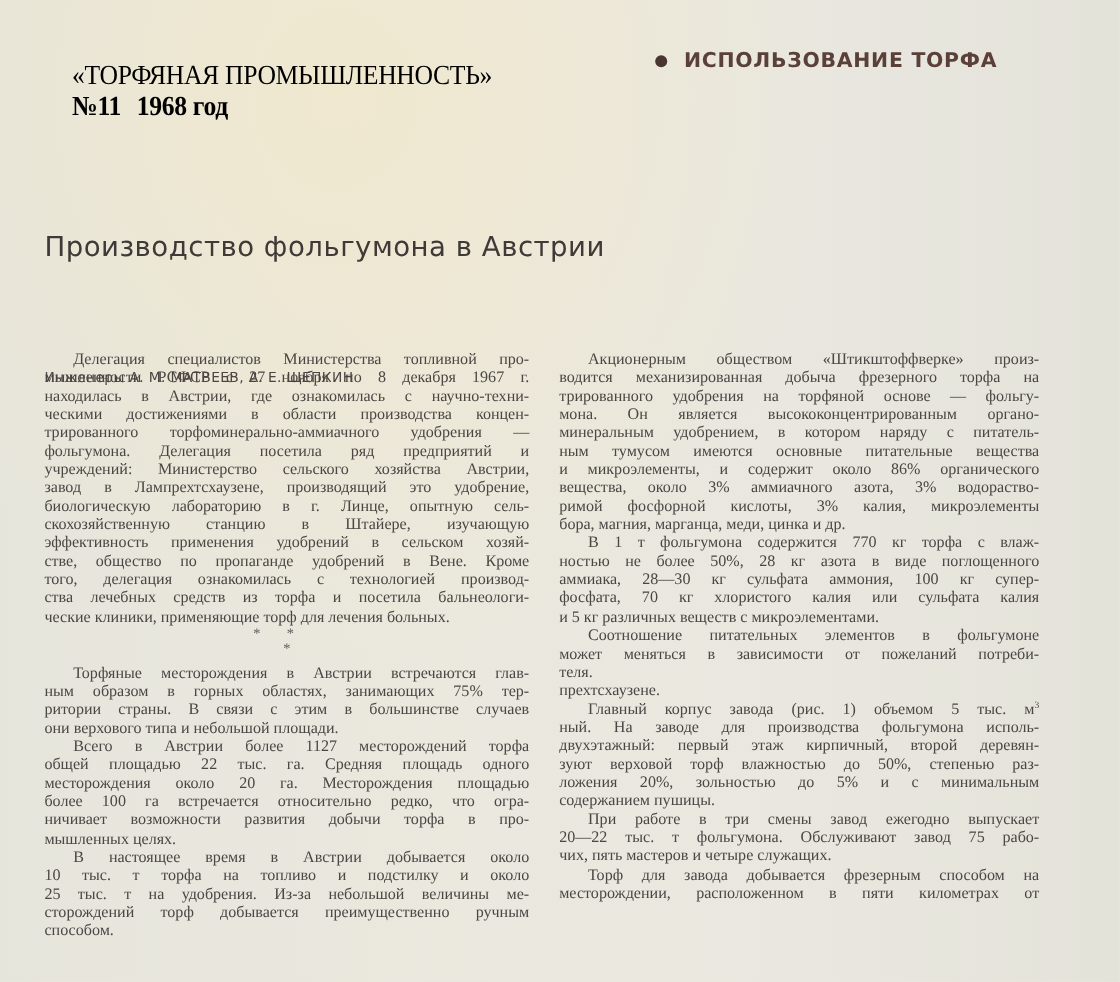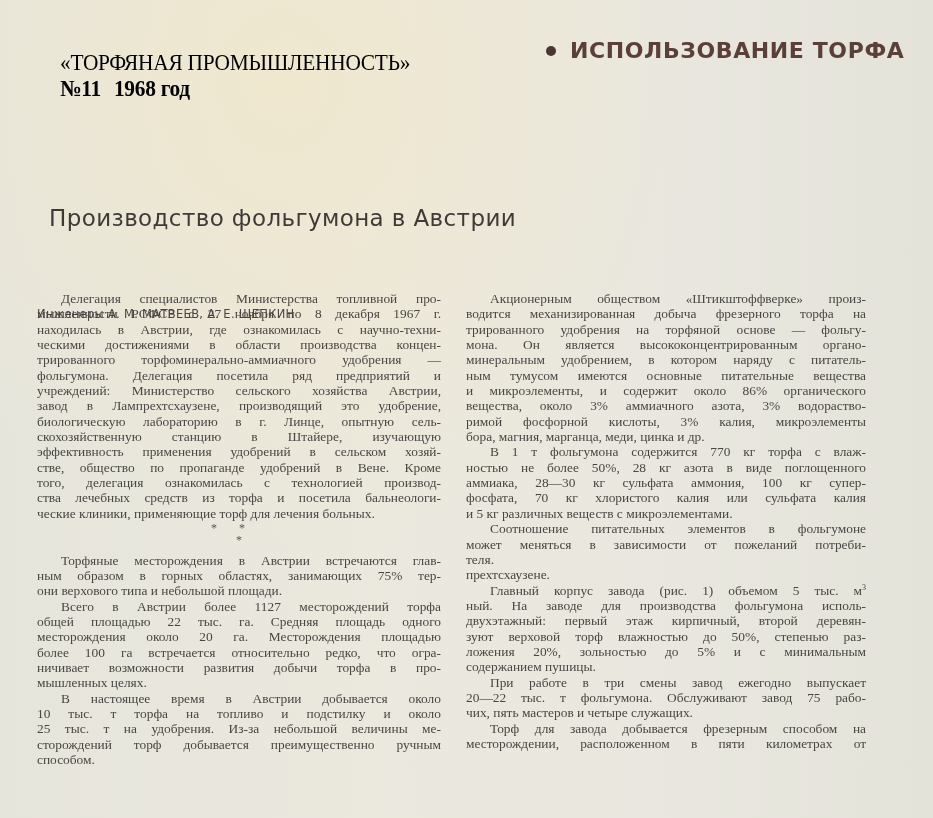--- a/index.html
+++ b/index.html
@@ -15,21 +15,21 @@
     position: absolute; left: 60px; top: 50px;
     font-family: "Liberation Serif", serif; color: #000;
     font-size: 23px; line-height: 26px; letter-spacing: -0.3px;
   }
   .journal .title { font-weight: normal; transform: scaleX(0.93); transform-origin: left; white-space: nowrap; }
   .journal .issue { font-weight: bold; transform: scaleX(0.93); transform-origin: left; white-space: nowrap; }
   .journal .issue span { margin-right: 14px; }
   .rubric {
     position: absolute; left: 548px; top: 40px;
     font-family: "DejaVu Sans", sans-serif; font-weight: bold;
-    color: #5a4038; font-size: 22px; line-height: 22px; letter-spacing: 0.6px;
+    color: #5a4038; font-size: 17px; line-height: 22px; letter-spacing: 0.6px;
   }
   .rubric .dot {
     position: absolute; left: -2px; top: 6px; width: 10px; height: 10px;
     border-radius: 50%; background: #4a3530;
   }
   .rubric .line { margin-left: 22px; white-space: nowrap; }
   .article-title {
     position: absolute; left: 37px; top: 193px;
     font-family: "DejaVu Sans", sans-serif; font-weight: normal;
     color: #3f3a38; font-size: 23px; letter-spacing: 0.4px; white-space: nowrap;
@@ -64,21 +64,21 @@
 <div class="journal">
   <div class="title">«ТОРФЯНАЯ ПРОМЫШЛЕННОСТЬ»</div>
   <div class="issue"><span>№11</span><span>1968 год</span></div>
 </div>
 
 <div class="rubric">
   <span class="dot"></span>
   <div class="line">ИСПОЛЬЗОВАНИЕ ТОРФА</div>
 </div>
 
-<h1 class="article-title" style="margin:12px">Производство фольгумона в Австрии</h1>
+<h1 class="article-title" style="margin:0">Производство фольгумона в Австрии</h1>
 <div class="authors">Инженеры А. М. МАТВЕЕВ, А. Е. ЩЕПКИН</div>
 
 <div class="col left">
   <div>
     <span class="ln indent">Делегация специалистов Министерства топливной про-</span>
     <span class="ln">мышленности РСФСР с 27 ноября по 8 декабря 1967 г.</span>
     <span class="ln">находилась в Австрии, где ознакомилась с научно-техни-</span>
     <span class="ln">ческими достижениями в области производства концен-</span>
     <span class="ln">трированного торфоминерально-аммиачного удобрения —</span>
     <span class="ln">фольгумона. Делегация посетила ряд предприятий и</span>
@@ -91,20 +91,21 @@
     <span class="ln">того, делегация ознакомилась с технологией производ-</span>
     <span class="ln">ства лечебных средств из торфа и посетила бальнеологи-</span>
     <span class="ln last">ческие клиники, применяющие торф для лечения больных.</span>
   </div>
   <span class="stars">**</span>
   <span class="stars2">*</span>
   <div style="height:10px"></div>
   <div>
     <span class="ln indent">Торфяные месторождения в Австрии встречаются глав-</span>
     <span class="ln">ным образом в горных областях, занимающих 75% тер-</span>
+    <span class="ln">ритории страны. В связи с этим в большинстве случаев</span>
     <span class="ln last">они верхового типа и небольшой площади.</span>
   </div>
   <div>
     <span class="ln indent">Всего в Австрии более 1127 месторождений торфа</span>
     <span class="ln">общей площадью 22 тыс. га. Средняя площадь одного</span>
     <span class="ln">месторождения около 20 га. Месторождения площадью</span>
     <span class="ln">более 100 га встречается относительно редко, что огра-</span>
     <span class="ln">ничивает возможности развития добычи торфа в про-</span>
     <span class="ln last">мышленных целях.</span>
   </div>

